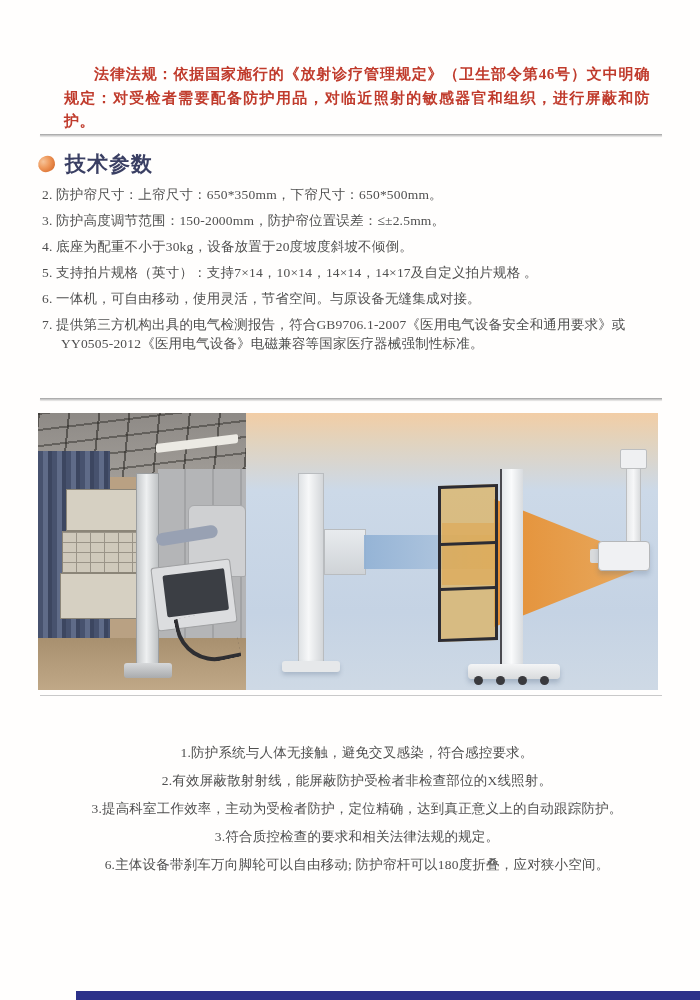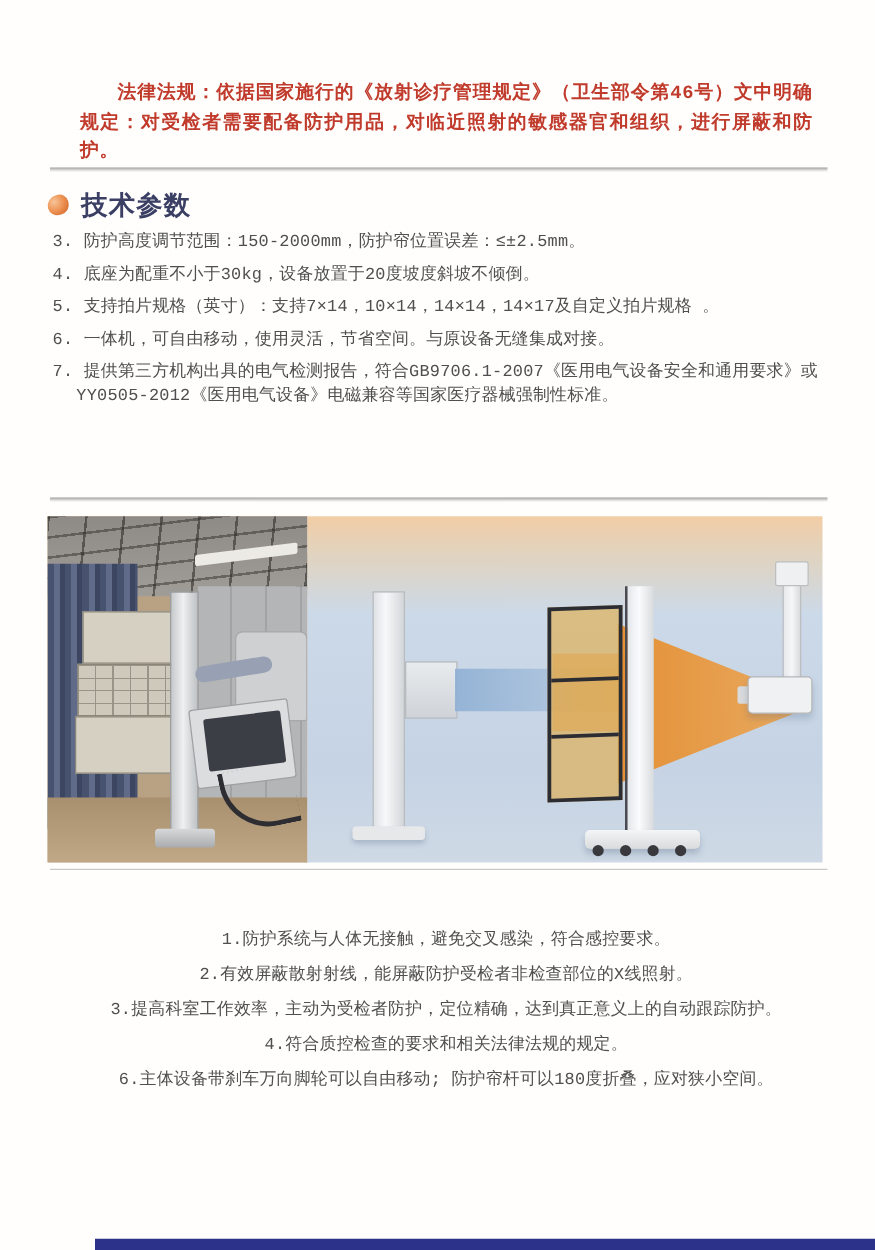--- a/index.html
+++ b/index.html
@@ -6,21 +6,21 @@
     --legal-red:#c03b2c;
     --heading-navy:#3a3f63;
     --body-grey:#4f4f4f;
     --accent-orange:#e07b3c;
     --footer-navy:#2c3189;
   }
   html,body{margin:0;padding:0;}
   body{background:#ffffff;}
   .page{
     position:relative;width:700px;height:1000px;background:#fffefd;
-    font-family:Liberation Mono, monospace;overflow:hidden;
+    font-family:Liberation Serif, serif;overflow:hidden;
   }
   
   .legal{
     position:absolute;top:48px;left:64px;width:586px;
     color:var(--legal-red);font-size:15px;line-height:23.5px;font-weight:600;
     text-align:justify;text-indent:2em;letter-spacing:0.5px;
   }
   
   .divider{
     position:absolute;left:40px;width:622px;height:2px;
@@ -157,20 +157,21 @@
   <div class="divider d1"></div>
 
   <div class="sec-head h1">
     <span class="dot-icon"></span>
     <h2 class="sec-title">技术参数</h2>
   </div>
 
   <ul class="plain spec-list">
 
 
+      <li class="spec-item"><span>2. 防护帘尺寸：上帘尺寸：650*350mm，下帘尺寸：650*500mm。</span></li>
 
       <li class="spec-item"><span>3. 防护高度调节范围：150-2000mm，防护帘位置误差：≤±2.5mm。</span></li>
 
       <li class="spec-item"><span>4. 底座为配重不小于30kg，设备放置于20度坡度斜坡不倾倒。</span></li>
 
       <li class="spec-item"><span>5. 支持拍片规格（英寸）：支持7×14，10×14，14×14，14×17及自定义拍片规格 。</span></li>
 
       <li class="spec-item"><span>6. 一体机，可自由移动，使用灵活，节省空间。与原设备无缝集成对接。</span></li>
 
       <li class="spec-item"><span>7. 提供第三方机构出具的电气检测报告，符合GB9706.1-2007《医用电气设备安全和通用要求》或YY0505-2012《医用电气设备》电磁兼容等国家医疗器械强制性标准。</span></li>
@@ -231,20 +232,20 @@
 
   <ul class="plain feature-list">
 
       <li class="feature-item"><span>1.防护系统与人体无接触，避免交叉感染，符合感控要求。</span></li>
 
       <li class="feature-item"><span>2.有效屏蔽散射射线，能屏蔽防护受检者非检查部位的X线照射。</span></li>
 
       <li class="feature-item"><span>3.提高科室工作效率，主动为受检者防护，定位精确，达到真正意义上的自动跟踪防护。</span></li>
 
 
-      <li class="feature-item"><span>4.符合质控检查的要求和相关法律法规的规定。</span></li>
+      <li class="feature-item"><span>3.符合质控检查的要求和相关法律法规的规定。</span></li>
 
       <li class="feature-item"><span>6.主体设备带刹车万向脚轮可以自由移动; 防护帘杆可以180度折叠，应对狭小空间。</span></li>
     </ul>
 
   <div class="footer-bar"></div>
 
 </div>
 
 </body></html>

